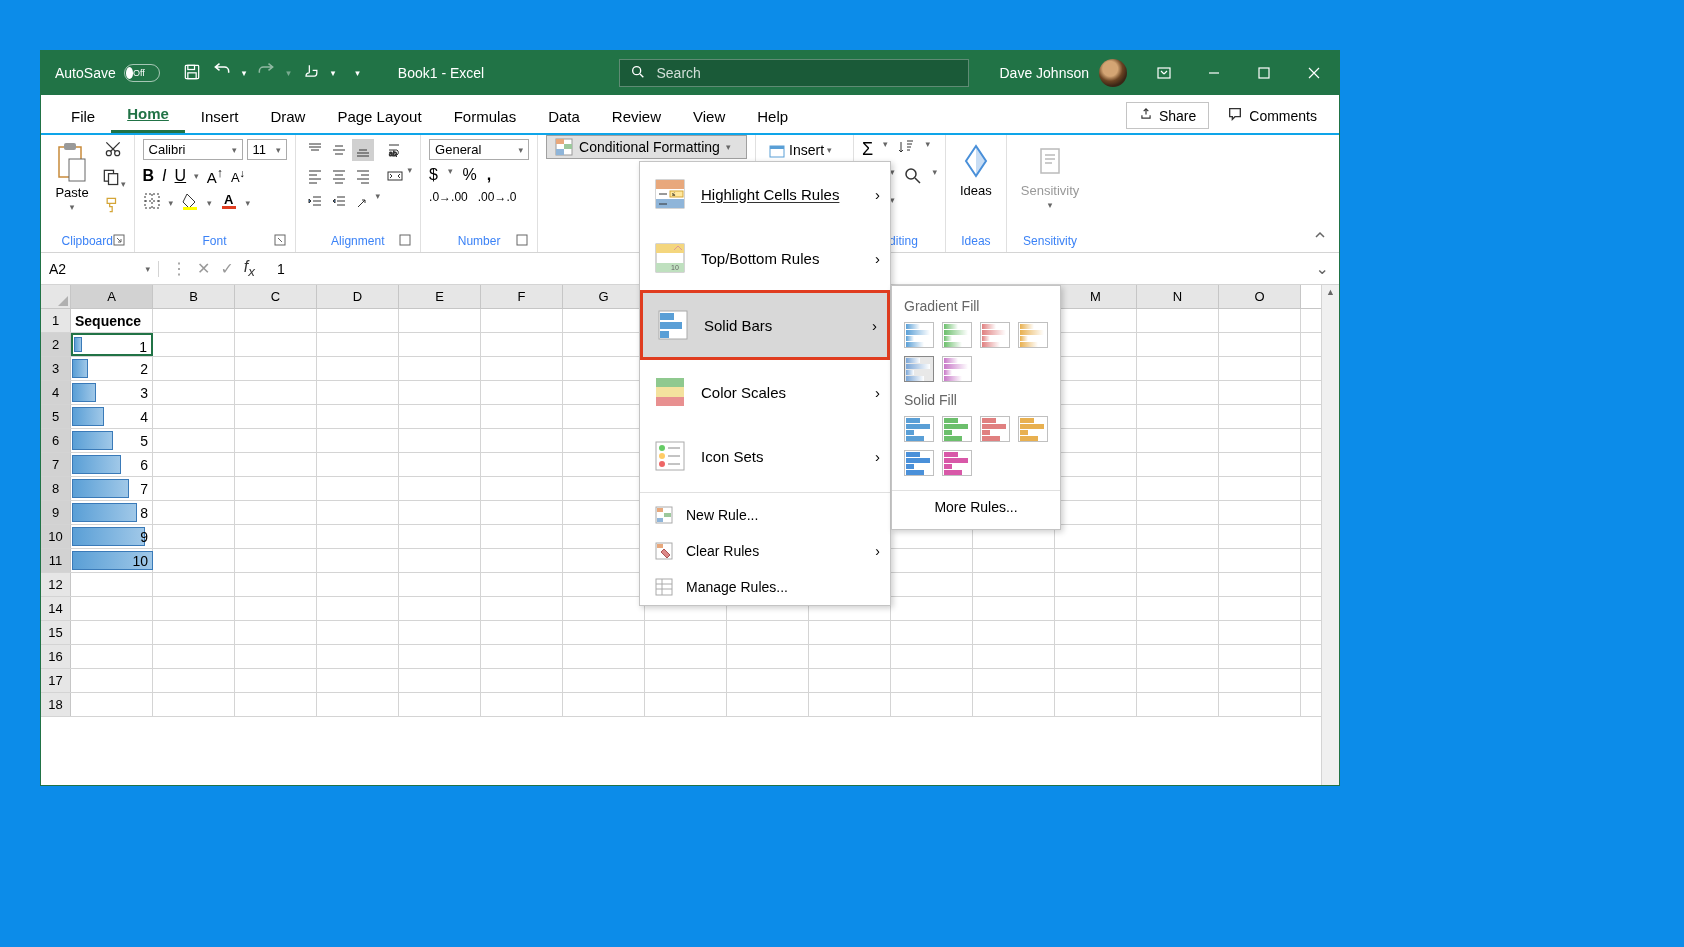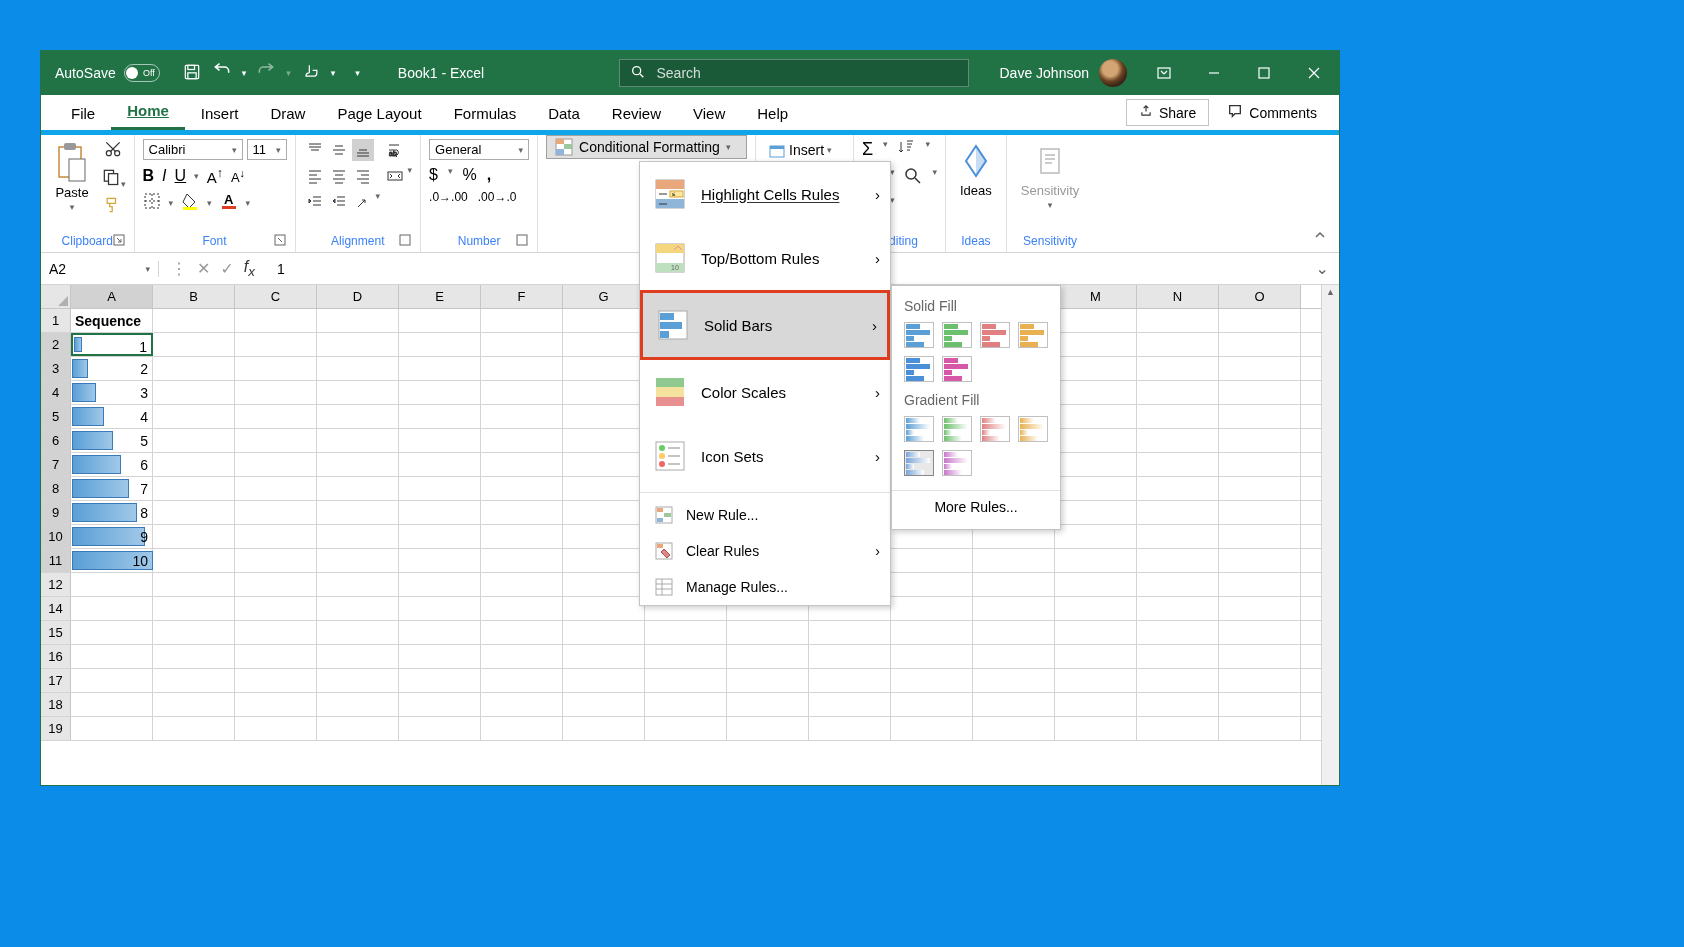--- a/index.html
+++ b/index.html
@@ -4,33 +4,33 @@
 <style>
 * { margin: 0; padding: 0; box-sizing: border-box; font-family: "Segoe UI", sans-serif; }
 body { background: #0c8ce9; padding: 50px 40px 0 40px; overflow: hidden; }
 .window { width: 1300px; background: white; border: 1px solid #217346; }
 
 
 .titlebar { background: #217346; height: 44px; display: flex; align-items: center; color: white; font-size: 14px; }
 .autosave { display: flex; align-items: center; padding: 0 14px; gap: 8px; }
 .toggle { width: 36px; height: 18px; border: 1px solid rgba(255,255,255,0.6); border-radius: 9px; display: flex; align-items: center; padding: 1px; font-size: 9px; justify-content: space-between; }
 .toggle-dot { width: 12px; height: 12px; background: white; border-radius: 50%; }
-.toggle-off { padding-right: 3px; }
+.toggle-off { padding-right: 13px; }
 .qat { display: flex; align-items: center; gap: 10px; padding: 0 8px; }
 .qat svg { width: 20px; height: 20px; }
 .doctitle { flex: 1; text-align: left; padding-left: 30px; }
 .searchbox { background: #1a5a38; border: 1px solid rgba(255,255,255,0.3); width: 350px; height: 28px; display: flex; align-items: center; padding: 0 10px; gap: 10px; margin-right: 30px; }
 .userblock { display: flex; align-items: center; gap: 10px; padding-right: 12px; }
 .avatar { width: 28px; height: 28px; border-radius: 50%; background: radial-gradient(circle at 40% 35%, #d4a574 30%, #6b4423 50%, #3a2515 70%); }
 .winbtns { display: flex; }
 .winbtn { width: 50px; height: 44px; display: flex; align-items: center; justify-content: center; }
 .winbtn svg { width: 14px; height: 14px; }
 
 
-.ribbon-tabs { height: 40px; display: flex; align-items: flex-end; border-bottom: 5px solid #0ea5e9; padding-left: 14px; }
+.ribbon-tabs { height: 40px; display: flex; align-items: flex-end; border-bottom: 2px solid #0ea5e9; padding-left: 14px; }
 .ribbon-tab { padding: 8px 16px; font-size: 15px; cursor: pointer; }
 .ribbon-tab.active { border-bottom: 3px solid #217346; font-weight: 600; color: #217346; text-decoration: underline; }
 .tab-spacer { flex: 1; }
 .share-btn { display: flex; align-items: center; gap: 6px; padding: 4px 12px; border: 1px solid #c4c4c4; margin: 4px 6px; font-size: 14px; }
 .comments-btn { display: flex; align-items: center; gap: 6px; padding: 4px 12px; margin: 4px 10px 4px 0; font-size: 14px; }
 
 
 .ribbon { display: flex; border-bottom: 1px solid #d4d4d4; position: relative; height: 118px; }
 .group { border-right: 1px solid #e0e0e0; padding: 4px 8px 2px 8px; display: flex; flex-direction: column; }
 .group-body { flex: 1; display: flex; align-items: flex-start; gap: 6px; }
@@ -551,61 +551,20 @@
         <svg class="cf-smallicon" viewBox="0 0 20 20">
             <rect x="2" y="2" width="16" height="16" fill="#fff" stroke="#aaa"></rect>
             <path d="M2 7 h16 M2 12 h16 M8 2 v16" stroke="#aaa"></path>
           </svg>
         <span>Manage Rules...</span>
       </div>
     </div>
 
     <div class="db-submenu">
       <div class="db-section">
-        <div class="db-heading">Solid Fill</div>
-        <div class="db-grid" id="solid-grid">
-            <div class="db-swatch">
-              <div class="bar" style="width: 50%; background: rgb(90, 159, 214);"></div>
-              <div class="bar" style="width: 85%; background: rgb(90, 159, 214);"></div>
-              <div class="bar" style="width: 30%; background: rgb(90, 159, 214);"></div>
-              <div class="bar" style="width: 65%; background: rgb(90, 159, 214);"></div>
-            </div>
-            <div class="db-swatch">
-              <div class="bar" style="width: 50%; background: rgb(108, 191, 108);"></div>
-              <div class="bar" style="width: 85%; background: rgb(108, 191, 108);"></div>
-              <div class="bar" style="width: 30%; background: rgb(108, 191, 108);"></div>
-              <div class="bar" style="width: 65%; background: rgb(108, 191, 108);"></div>
-            </div>
-            <div class="db-swatch">
-              <div class="bar" style="width: 50%; background: rgb(224, 128, 128);"></div>
-              <div class="bar" style="width: 85%; background: rgb(224, 128, 128);"></div>
-              <div class="bar" style="width: 30%; background: rgb(224, 128, 128);"></div>
-              <div class="bar" style="width: 65%; background: rgb(224, 128, 128);"></div>
-            </div>
-            <div class="db-swatch">
-              <div class="bar" style="width: 50%; background: rgb(232, 176, 80);"></div>
-              <div class="bar" style="width: 85%; background: rgb(232, 176, 80);"></div>
-              <div class="bar" style="width: 30%; background: rgb(232, 176, 80);"></div>
-              <div class="bar" style="width: 65%; background: rgb(232, 176, 80);"></div>
-            </div>
-            <div class="db-swatch">
-              <div class="bar" style="width: 50%; background: rgb(74, 144, 217);"></div>
-              <div class="bar" style="width: 85%; background: rgb(74, 144, 217);"></div>
-              <div class="bar" style="width: 30%; background: rgb(74, 144, 217);"></div>
-              <div class="bar" style="width: 65%; background: rgb(74, 144, 217);"></div>
-            </div>
-            <div class="db-swatch">
-              <div class="bar" style="width: 50%; background: rgb(216, 88, 168);"></div>
-              <div class="bar" style="width: 85%; background: rgb(216, 88, 168);"></div>
-              <div class="bar" style="width: 30%; background: rgb(216, 88, 168);"></div>
-              <div class="bar" style="width: 65%; background: rgb(216, 88, 168);"></div>
-            </div>
-          </div>
-      </div>
-      <div class="db-section">
         <div class="db-heading">Gradient Fill</div>
         <div class="db-grid" id="gradient-grid">
             <div class="db-swatch">
               <div class="bar" style="width: 50%; background: linear-gradient(to right, rgb(90, 159, 214), white);"></div>
               <div class="bar" style="width: 85%; background: linear-gradient(to right, rgb(90, 159, 214), white);"></div>
               <div class="bar" style="width: 30%; background: linear-gradient(to right, rgb(90, 159, 214), white);"></div>
               <div class="bar" style="width: 65%; background: linear-gradient(to right, rgb(90, 159, 214), white);"></div>
             </div>
             <div class="db-swatch">
               <div class="bar" style="width: 50%; background: linear-gradient(to right, rgb(108, 191, 108), white);"></div>
@@ -629,20 +588,61 @@
               <div class="bar" style="width: 50%; background: linear-gradient(to right, rgb(122, 165, 214), white);"></div>
               <div class="bar" style="width: 85%; background: linear-gradient(to right, rgb(122, 165, 214), white);"></div>
               <div class="bar" style="width: 30%; background: linear-gradient(to right, rgb(122, 165, 214), white);"></div>
               <div class="bar" style="width: 65%; background: linear-gradient(to right, rgb(122, 165, 214), white);"></div>
             </div>
             <div class="db-swatch">
               <div class="bar" style="width: 50%; background: linear-gradient(to right, rgb(200, 120, 200), white);"></div>
               <div class="bar" style="width: 85%; background: linear-gradient(to right, rgb(200, 120, 200), white);"></div>
               <div class="bar" style="width: 30%; background: linear-gradient(to right, rgb(200, 120, 200), white);"></div>
               <div class="bar" style="width: 65%; background: linear-gradient(to right, rgb(200, 120, 200), white);"></div>
+            </div>
+          </div>
+      </div>
+      <div class="db-section">
+        <div class="db-heading">Solid Fill</div>
+        <div class="db-grid" id="solid-grid">
+            <div class="db-swatch">
+              <div class="bar" style="width: 50%; background: rgb(90, 159, 214);"></div>
+              <div class="bar" style="width: 85%; background: rgb(90, 159, 214);"></div>
+              <div class="bar" style="width: 30%; background: rgb(90, 159, 214);"></div>
+              <div class="bar" style="width: 65%; background: rgb(90, 159, 214);"></div>
+            </div>
+            <div class="db-swatch">
+              <div class="bar" style="width: 50%; background: rgb(108, 191, 108);"></div>
+              <div class="bar" style="width: 85%; background: rgb(108, 191, 108);"></div>
+              <div class="bar" style="width: 30%; background: rgb(108, 191, 108);"></div>
+              <div class="bar" style="width: 65%; background: rgb(108, 191, 108);"></div>
+            </div>
+            <div class="db-swatch">
+              <div class="bar" style="width: 50%; background: rgb(224, 128, 128);"></div>
+              <div class="bar" style="width: 85%; background: rgb(224, 128, 128);"></div>
+              <div class="bar" style="width: 30%; background: rgb(224, 128, 128);"></div>
+              <div class="bar" style="width: 65%; background: rgb(224, 128, 128);"></div>
+            </div>
+            <div class="db-swatch">
+              <div class="bar" style="width: 50%; background: rgb(232, 176, 80);"></div>
+              <div class="bar" style="width: 85%; background: rgb(232, 176, 80);"></div>
+              <div class="bar" style="width: 30%; background: rgb(232, 176, 80);"></div>
+              <div class="bar" style="width: 65%; background: rgb(232, 176, 80);"></div>
+            </div>
+            <div class="db-swatch">
+              <div class="bar" style="width: 50%; background: rgb(74, 144, 217);"></div>
+              <div class="bar" style="width: 85%; background: rgb(74, 144, 217);"></div>
+              <div class="bar" style="width: 30%; background: rgb(74, 144, 217);"></div>
+              <div class="bar" style="width: 65%; background: rgb(74, 144, 217);"></div>
+            </div>
+            <div class="db-swatch">
+              <div class="bar" style="width: 50%; background: rgb(216, 88, 168);"></div>
+              <div class="bar" style="width: 85%; background: rgb(216, 88, 168);"></div>
+              <div class="bar" style="width: 30%; background: rgb(216, 88, 168);"></div>
+              <div class="bar" style="width: 65%; background: rgb(216, 88, 168);"></div>
             </div>
           </div>
       </div>
       <div class="db-more">More Rules...</div>
     </div>
 
   </div>
 
   <div class="formulabar">
     <div class="namebox">
@@ -979,36 +979,18 @@
             <div class="cell"></div>
             <div class="cell"></div>
             <div class="cell"></div>
             <div class="cell"></div>
             <div class="cell"></div>
             <div class="cell"></div>
             <div class="cell"></div>
             <div class="cell"></div>
             <div class="cell"></div>
           </div>
-          <div class="row">
-            <div class="row-h">19</div>
-            <div class="cell"></div>
-            <div class="cell"></div>
-            <div class="cell"></div>
-            <div class="cell"></div>
-            <div class="cell"></div>
-            <div class="cell"></div>
-            <div class="cell"></div>
-            <div class="cell"></div>
-            <div class="cell"></div>
-            <div class="cell"></div>
-            <div class="cell"></div>
-            <div class="cell"></div>
-            <div class="cell"></div>
-            <div class="cell"></div>
-            <div class="cell"></div>
-          </div>
         </div>
     </div>
     <div class="scroll-v"></div>
   </div>
 
 </div>
 
 </body></html>

